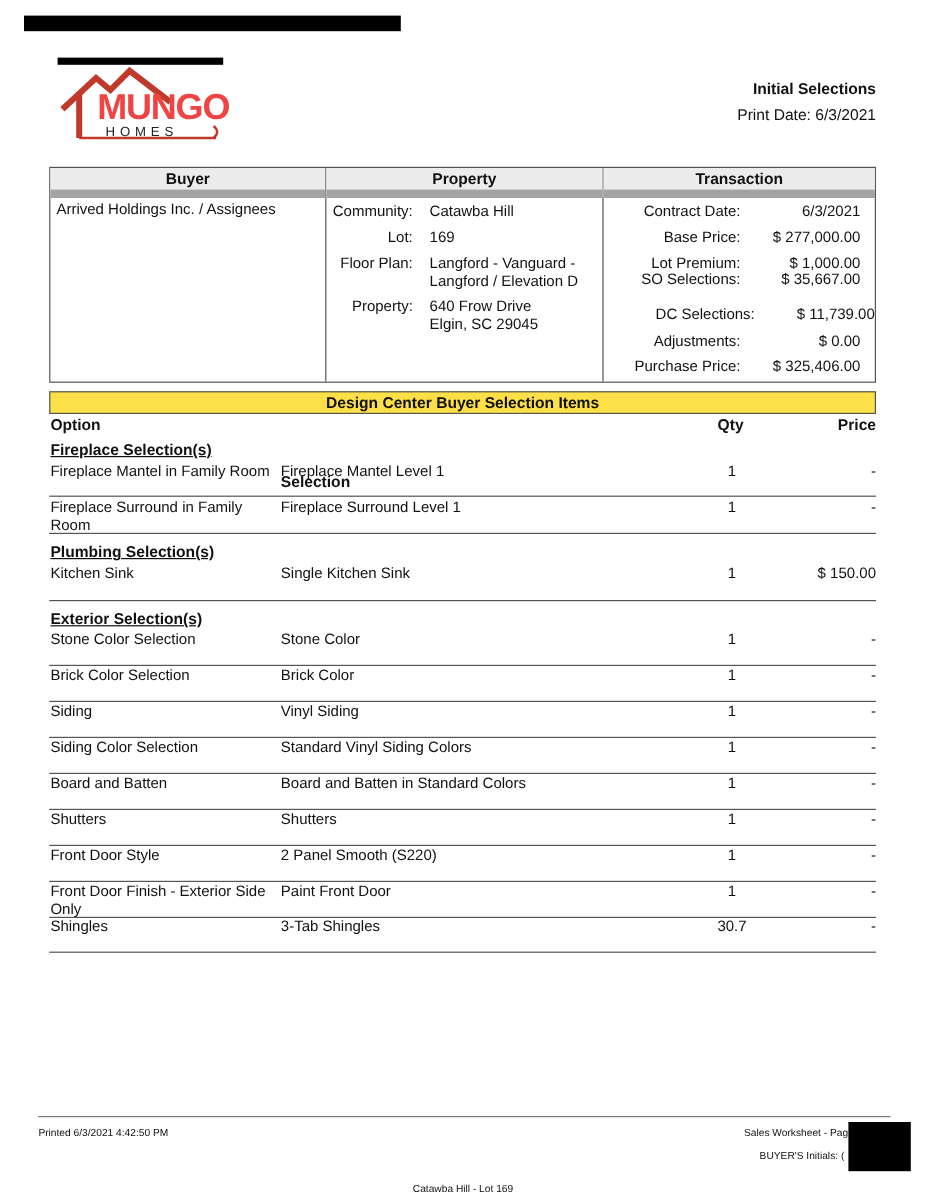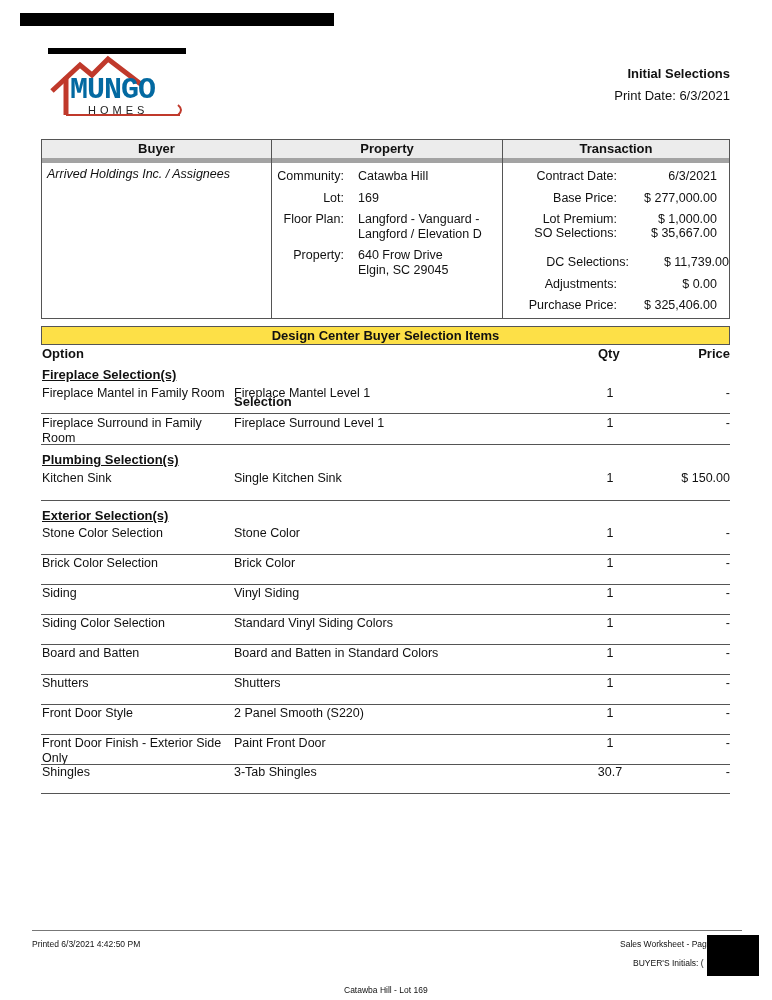--- a/index.html
+++ b/index.html
@@ -10,21 +10,21 @@
 
   .logo { position:absolute; left:50px; top:55px; width:140px; height:66px; }
   .hdr-right { position:absolute; right:42px; text-align:right; }
   .title { top:66px; font-weight:bold; font-size:13px; }
   .printdate { top:88px; font-size:13px; }
 
   .info { position:absolute; left:41px; top:139px; width:689px; height:180px;
           border:1px solid #555; box-sizing:border-box; display:flex; }
   .info .col { border-right:1px solid #555; position:relative; }
   .info .col:last-child { border-right:none; }
-  .info .col-h { height:18px; background:#ececec; border-bottom:5px solid #a3a3a3;
+  .info .col-h { height:18px; background:#ececec; border-bottom:7px solid #a3a3a3;
                  text-align:center; font-weight:bold; font-size:13px; line-height:18px; }
   .kv { position:absolute; display:flex; font-size:12.5px; }
   .kv .k { text-align:right; }
   .kv .v { }
 
   .dc-head { position:absolute; left:41px; top:326px; width:689px; height:19px;
              border:1px solid #555; box-sizing:border-box; background:#fde047;
              text-align:center; font-weight:bold; font-size:13px; line-height:17px; }
   .colh { position:absolute; top:346px; font-weight:bold; font-size:13px; }
 
@@ -45,31 +45,31 @@
 <div class="redact" style="left:20px;top:13px;width:314px;height:13px;"></div>
 
 <div class="logo">
   <div class="redact" style="left:-2px;top:-7px;width:138px;height:6px;"></div>
   <svg width="140" height="66" viewBox="0 0 140 66">
     <polyline points="2,36 30,10 42,20 58,4 92,30" fill="none" stroke="#c0392b" stroke-width="5"></polyline>
     <line x1="16" y1="22" x2="16" y2="60" stroke="#c0392b" stroke-width="5"></line>
     <line x1="16" y1="60" x2="130" y2="60" stroke="#c0392b" stroke-width="2"></line>
     <path d="M128,50 q6,5 0,10" fill="none" stroke="#c0392b" stroke-width="2"></path>
   </svg>
-  <div class="abs" style="left:20px;top:20px;font-family:Liberation Mono, monospace;font-weight:bold;font-size:30px;letter-spacing:-1px;color:#0369a1;line-height:30px;">MUNGO</div>
+  <div class="abs" style="left:20px;top:20px;font-family:Liberation Sans, sans-serif;font-weight:bold;font-size:30px;letter-spacing:-1px;color:#ef4444;line-height:30px;padding-left:11px;">MUNGO</div>
   <div class="abs" style="left:38px;top:49px;font-size:11px;letter-spacing:4px;color:#222;">HOMES</div>
 </div>
 
 <div class="hdr-right title">Initial Selections</div>
 <div class="hdr-right printdate">Print Date: 6/3/2021</div>
 
 <div class="info">
   <div class="col" style="width:229px;">
     <div class="col-h">Buyer</div>
-    <div class="abs" style="left:5px;top:27px;font-style:italic;">Arrived Holdings Inc. / Assignees</div>
+    <div class="abs" style="left:5px;top:27px;">Arrived Holdings Inc. / Assignees</div>
   </div>
   <div class="col" style="width:230px;">
     <div class="col-h">Property</div>
     <div class="kv" style="top:29px;left:0;">
       <span class="k" style="width:72px;">Community:</span>
       <span class="v" style="margin-left:14px;">Catawba Hill</span>
     </div>
     <div class="kv" style="top:51px;left:0;">
       <span class="k" style="width:72px;">Lot:</span>
       <span class="v" style="margin-left:14px;">169</span>

